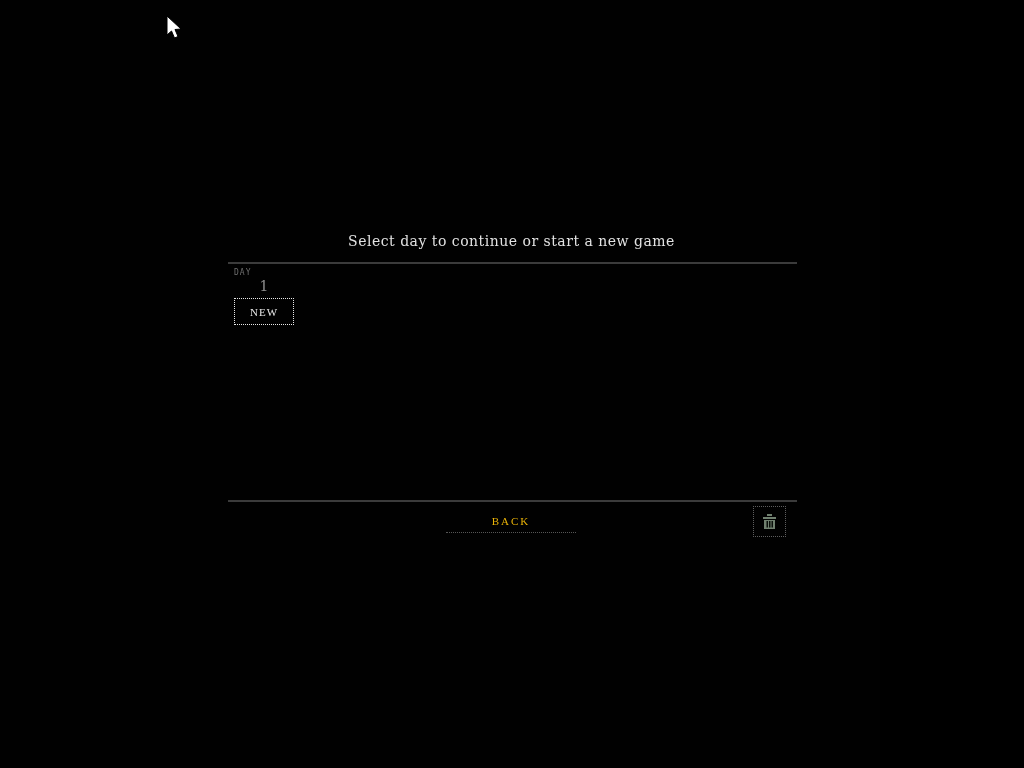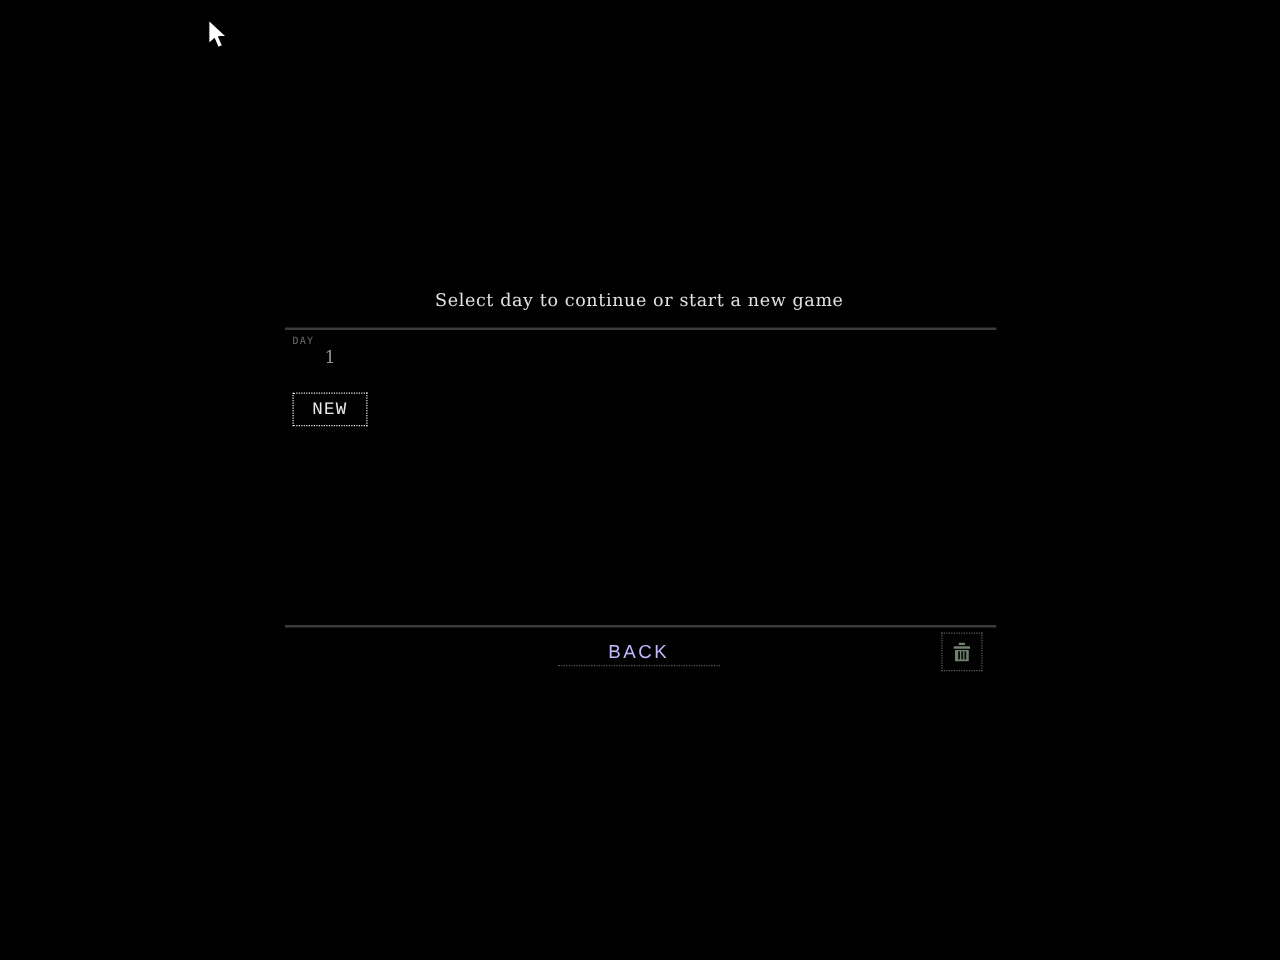--- a/index.html
+++ b/index.html
@@ -41,43 +41,43 @@
   }
   .day-number{
     text-align:center;
     color:#929292;
     font-size:14px;
     margin-top:1px;
   }
   .new-button{
     display:block;
     box-sizing:border-box;
-    margin-top:20px;
+    margin-top:4px;
     width:60px; height:27px;
     background:transparent;
     border:1px dotted #e8e8e8;
     color:#eaeaea;
-    font-family:Liberation Mono, monospace;
-    font-size:14px;
+    font-family:Liberation Serif, serif;
+    font-size:11px;
     letter-spacing:1px;
     text-align:center;
     line-height:24px;
     padding:0;
     cursor:pointer;
   }
   .back-button{
     position:absolute;
     left:446px; top:510px;
     width:130px; height:23px;
     background:transparent;
     border:none;
     border-bottom:1px dotted #565656;
-    color:#c4b5fd;
-    font-family:Liberation Sans, sans-serif;
-    font-size:15px;
+    color:#eab308;
+    font-family:Liberation Serif, serif;
+    font-size:11px;
     letter-spacing:2px;
     text-align:center;
     padding:0;
     cursor:pointer;
   }
   .trash-button{
     position:absolute;
     left:753px; top:506px;
     box-sizing:border-box;
     width:33px; height:31px;

